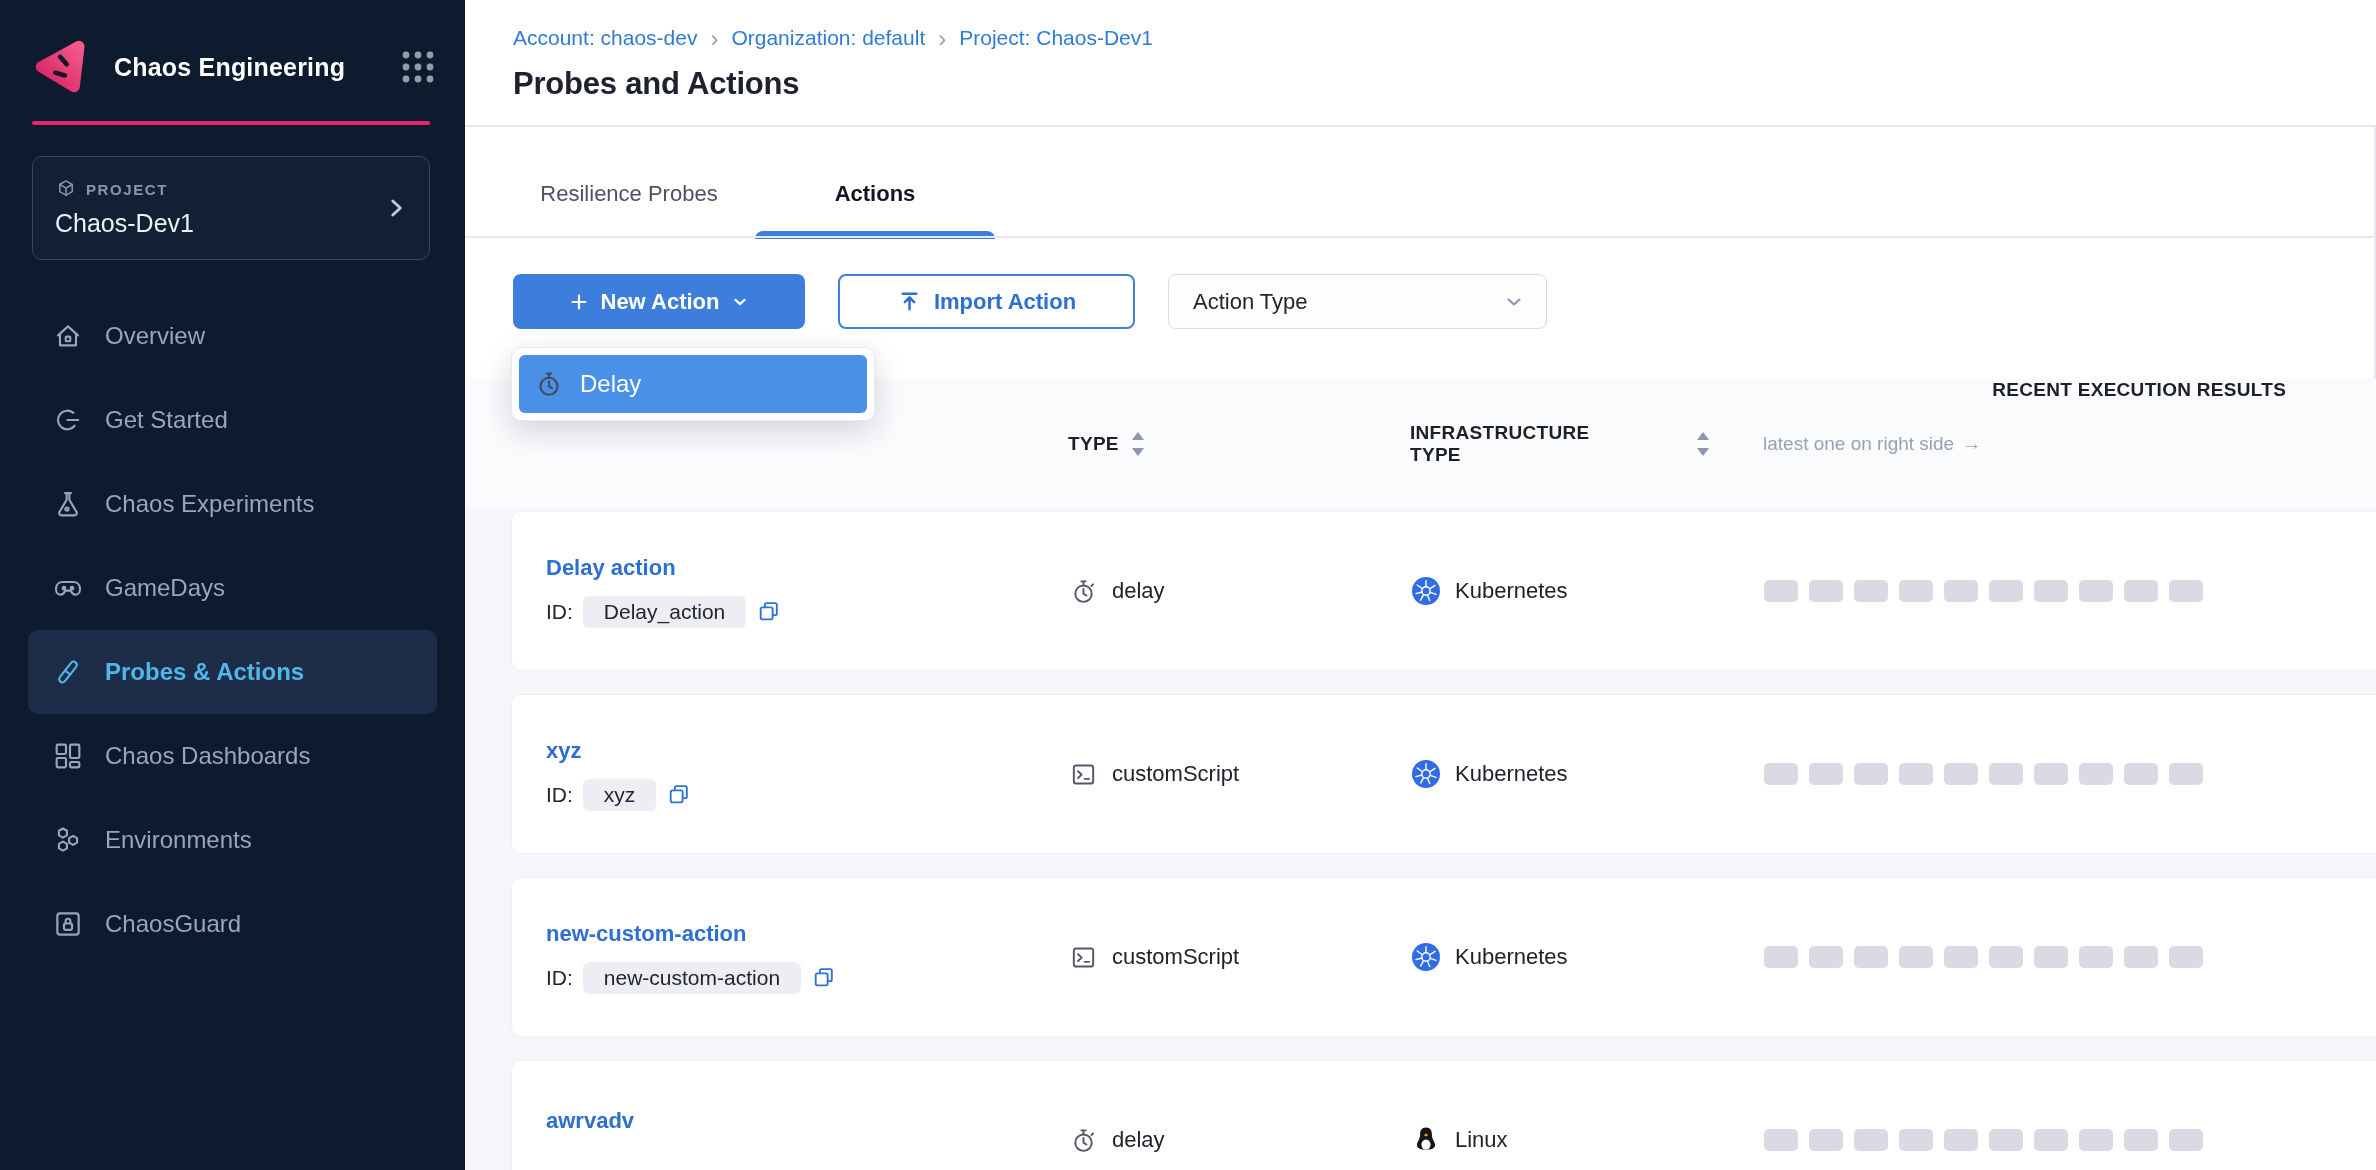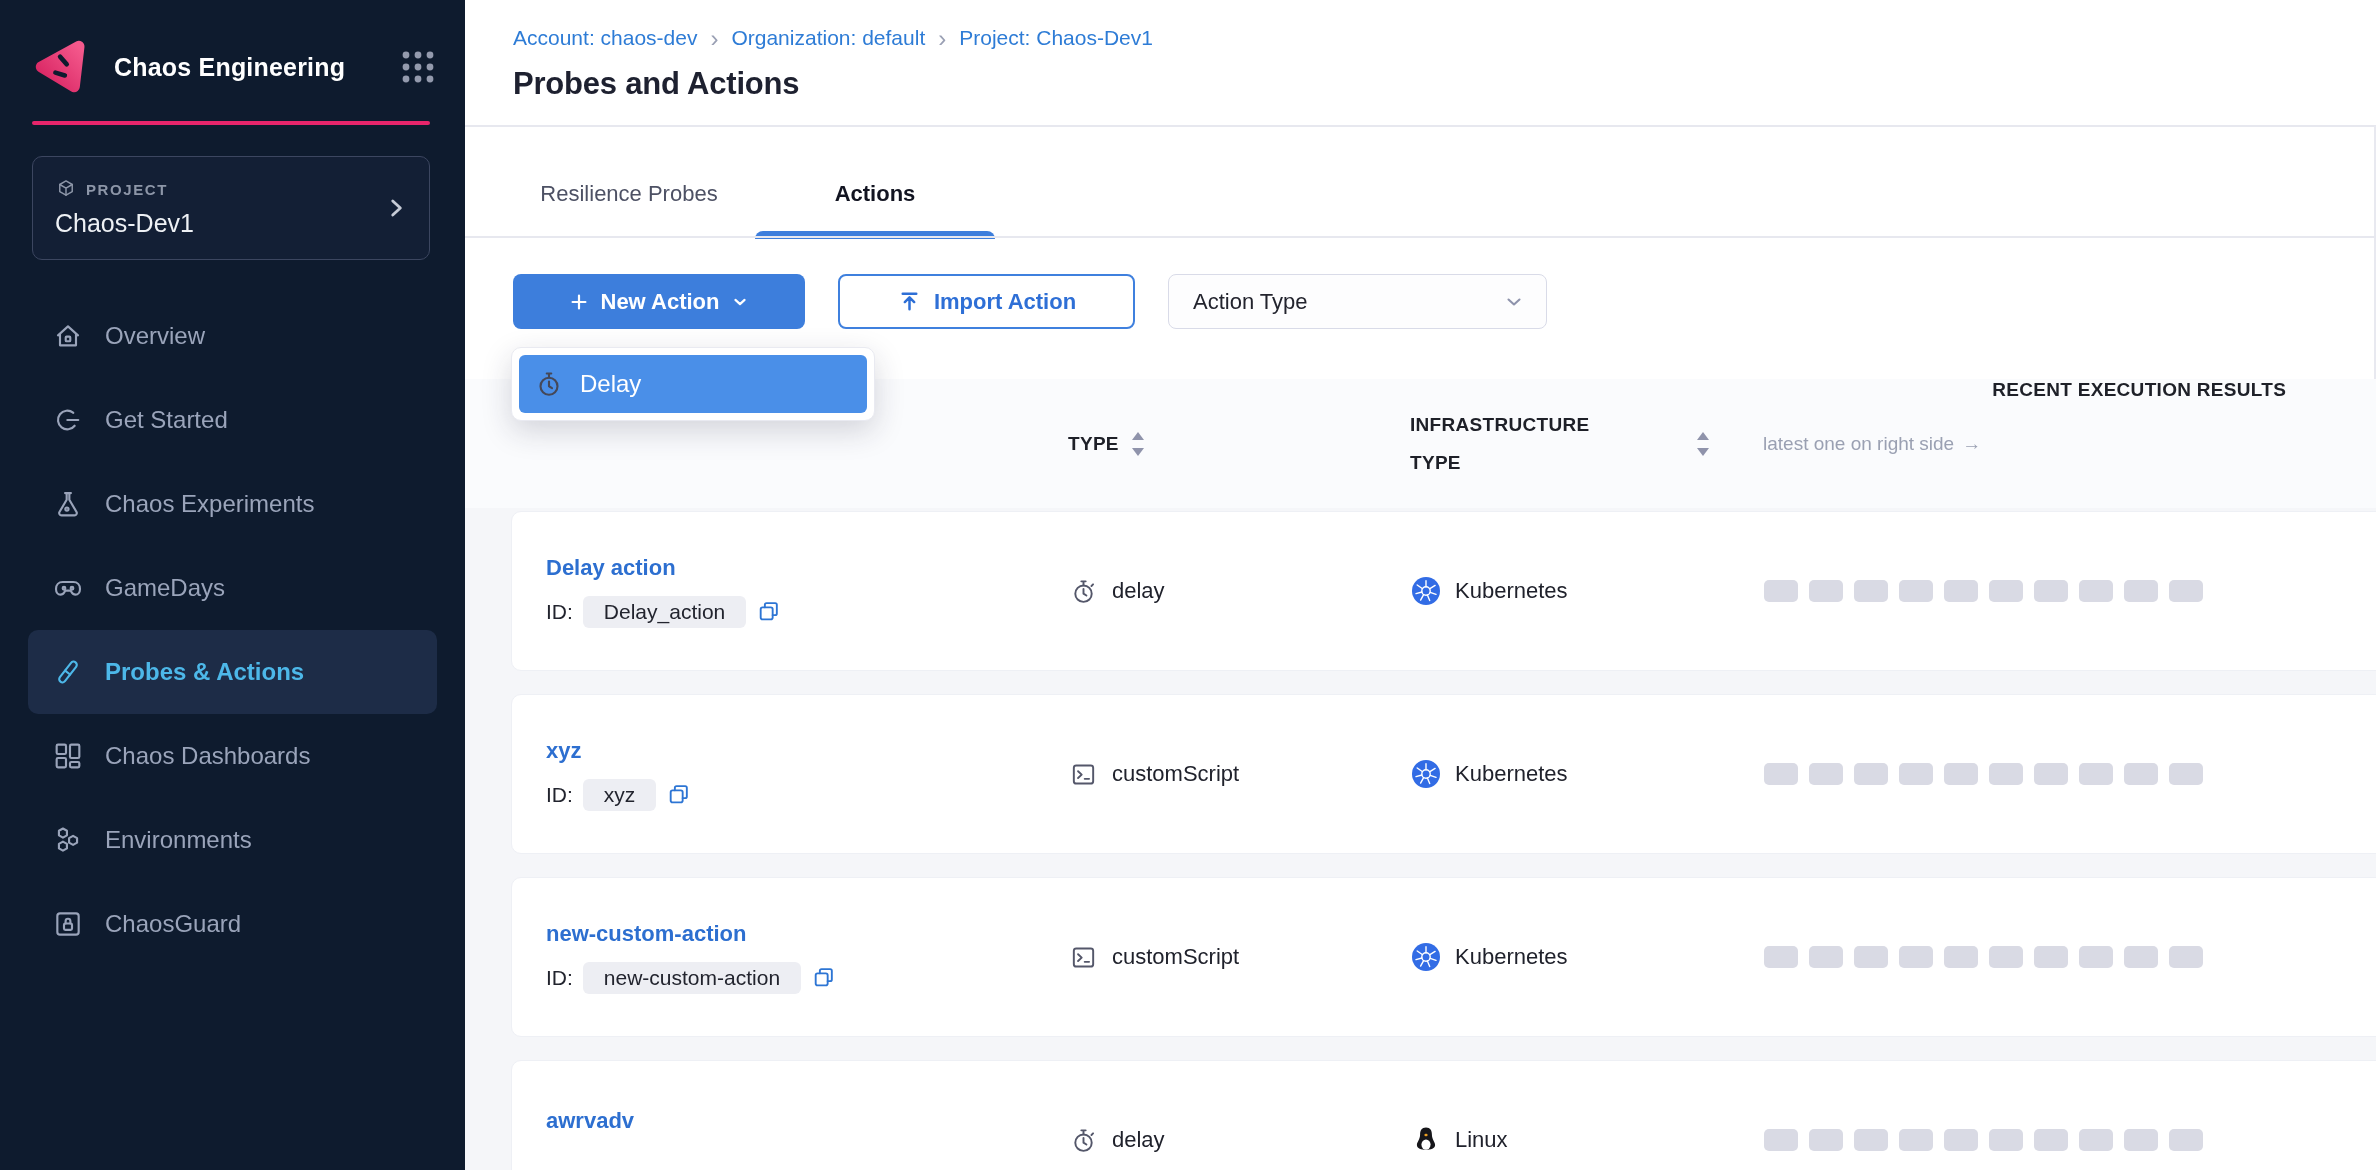--- a/index.html
+++ b/index.html
@@ -54,21 +54,21 @@
   .btn { height:55px; border-radius:8px; display:flex; align-items:center; justify-content:center; cursor:pointer; font-family:inherit; }
   .btn-primary { width:292px; background:#3d7edc; border:none; color:#fff; font-size:22px; font-weight:bold; gap:11px; }
   .btn-outline { width:297px; background:#fff; border:2px solid #3f80de; color:#2e6fd6; font-size:22px; font-weight:bold; gap:12px; }
   .select { width:379px; height:55px; background:#fdfdfe; border:1.5px solid #d9dbe8; border-radius:8px;
     display:flex; align-items:center; padding:0 20px 0 24px; cursor:pointer;gap:8px; }
   .select-label { font-size:22px; color:#23242e; flex:1 1 auto; }
 
   .table-header { position:absolute; left:0; right:0; top:379px; height:129px; background:#fafbfd; }
   .th-type { position:absolute; left:603px; top:0; height:100%; display:flex; align-items:center; gap:12px; }
   .th-infra { position:absolute; left:945px; top:0; height:100%; width:300px; display:flex; align-items:center; }
-  .th-infra .th-text { width:210px; line-height:38px; }
+  .th-infra .th-text { width:210px; line-height:22px; }
   .th-infra .sort { margin-left:auto; }
   .th-results { position:absolute; left:1298px; top:0; height:100%; display:flex; justify-content:center; gap:11px; }
   .th-text { font-size:19px; font-weight:bold; color:#1e2028; letter-spacing:.3px; }
   .th-note { font-size:19px; color:#9aa0b2; display:flex; align-items:center; gap:8px; }
   .sort { width:14px; height:26px; fill:#8f93ab; }
 
   .list { position:absolute; left:0; right:0; top:508px; bottom:0; background:#f5f6f9; }
   .card { margin:0 -12px 23px 46px; height:160px; background:#fff; border:1px solid #eef0f5; border-radius:10px;
     display:grid; grid-template-columns:523px 342px 353px 1fr; align-items:center; padding-left:34px; cursor:pointer; }
   .card.first { margin-top:3px; }

